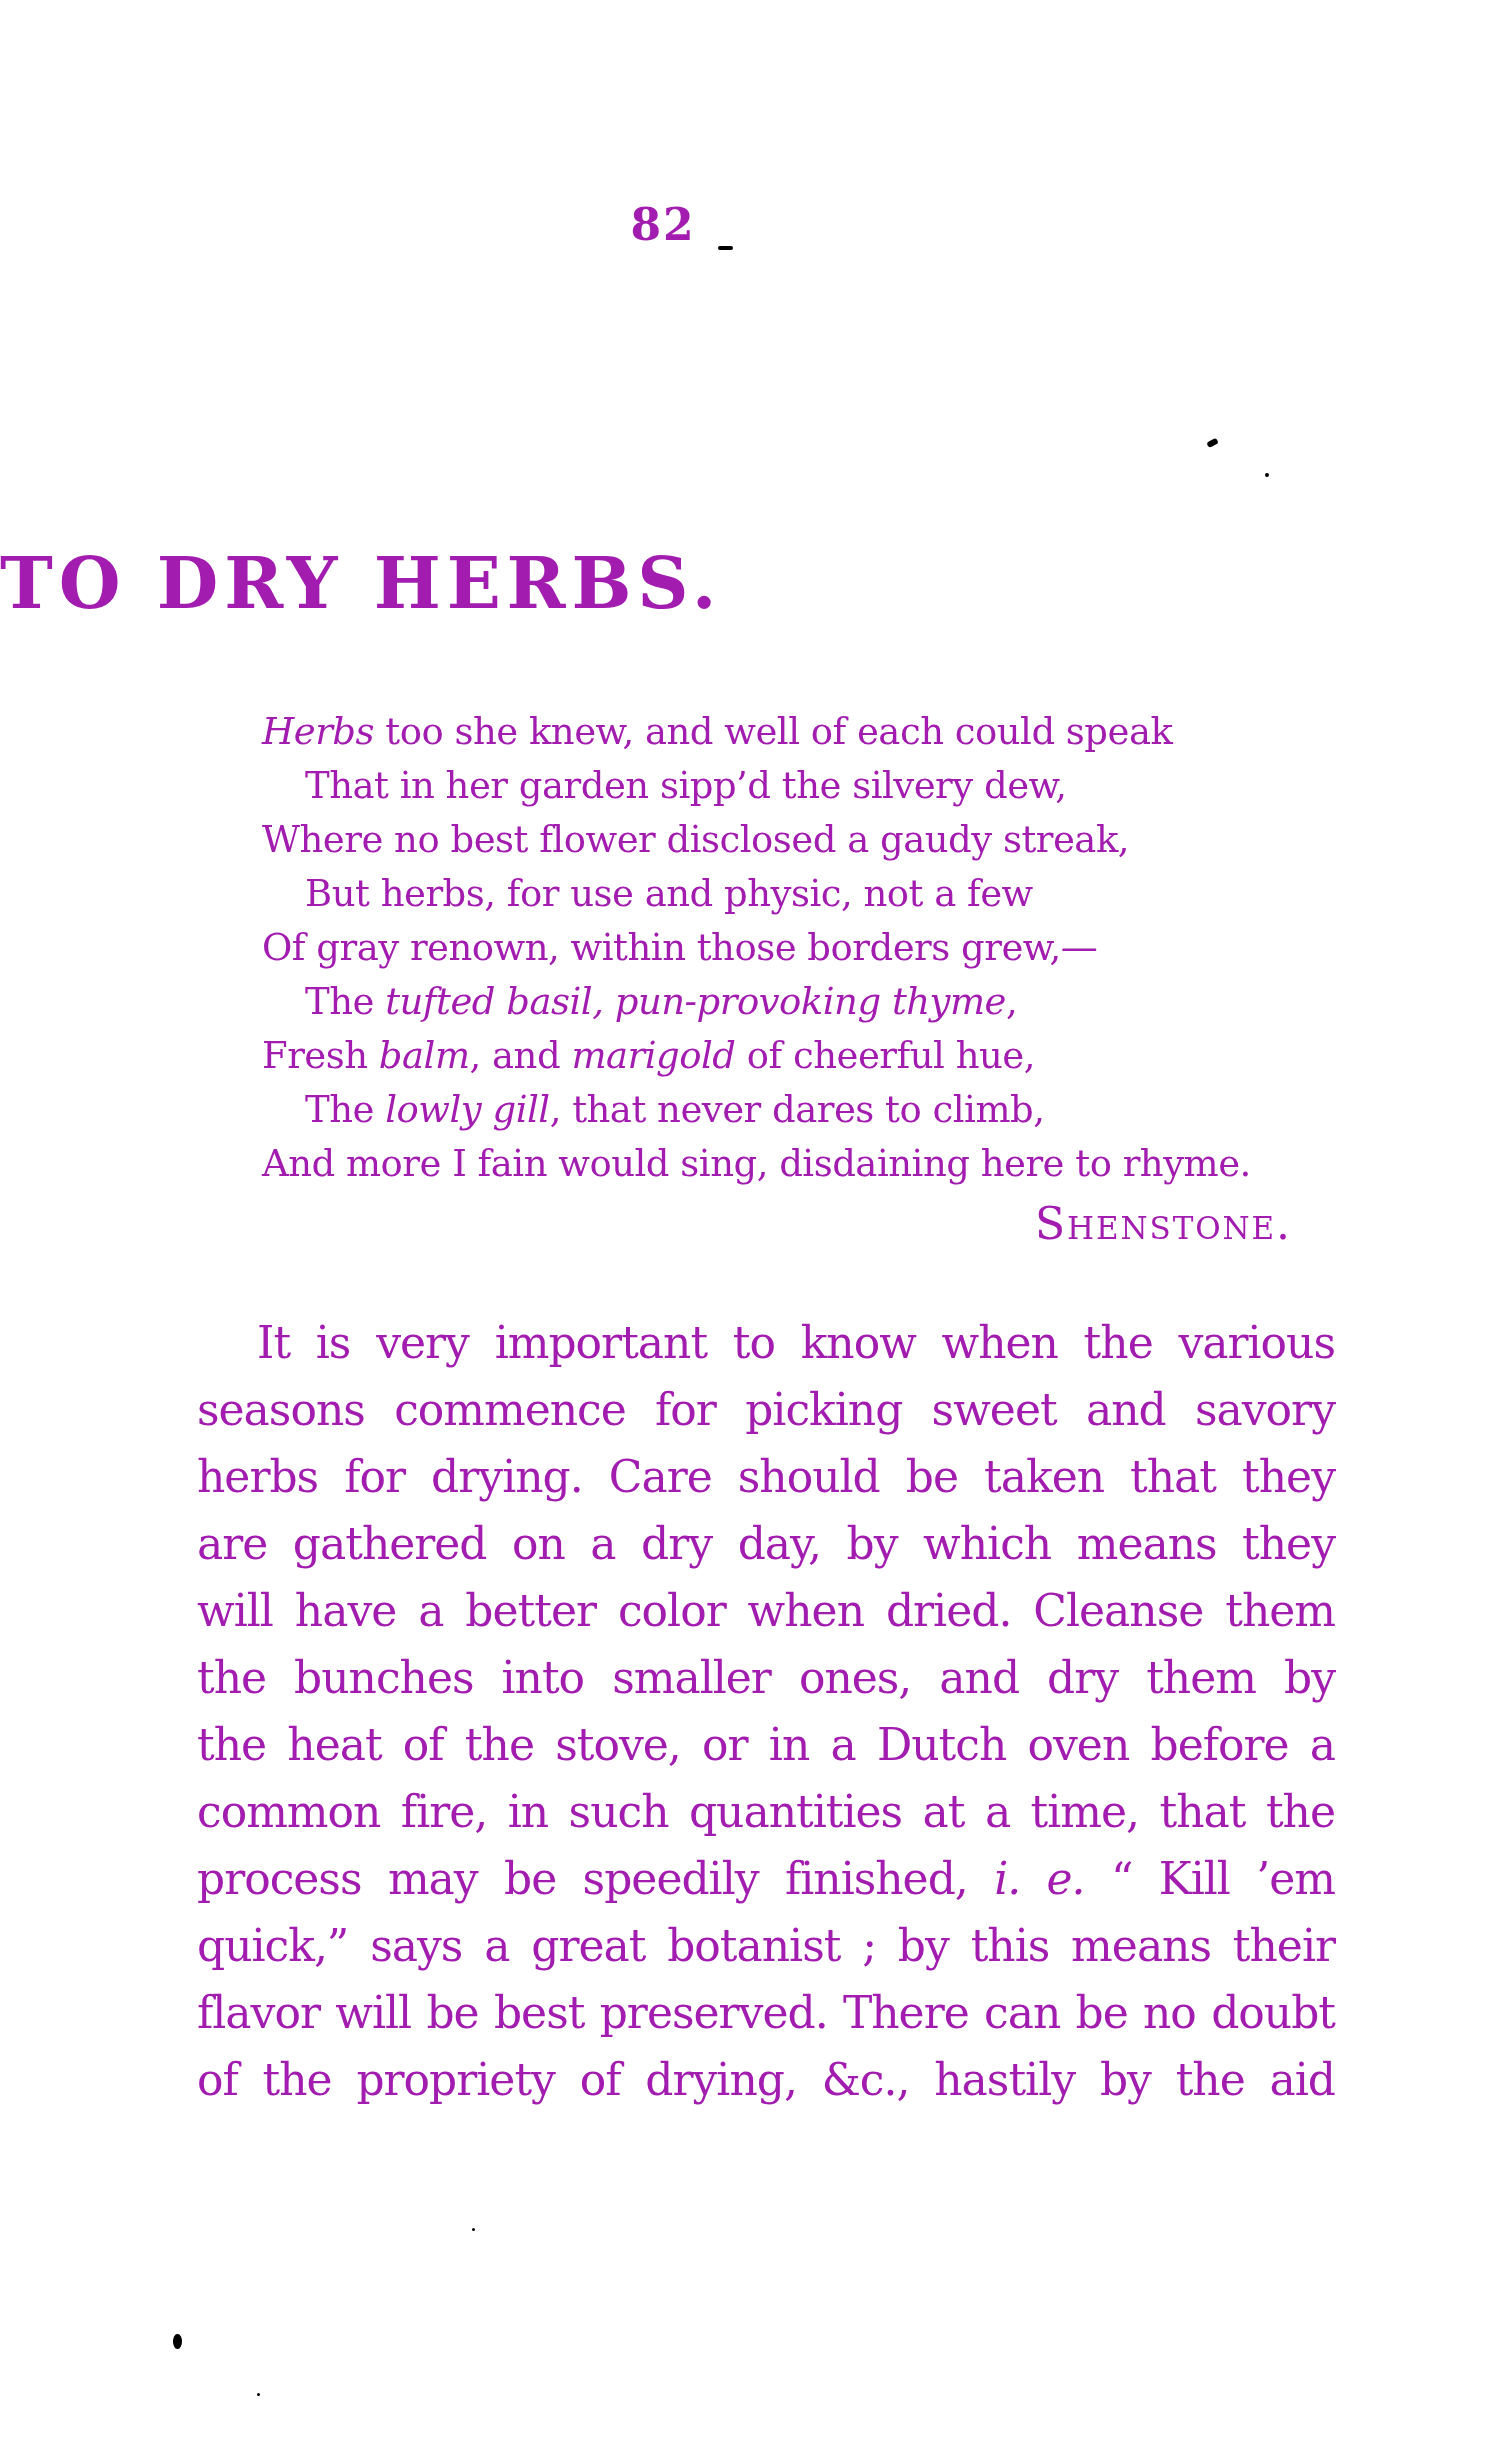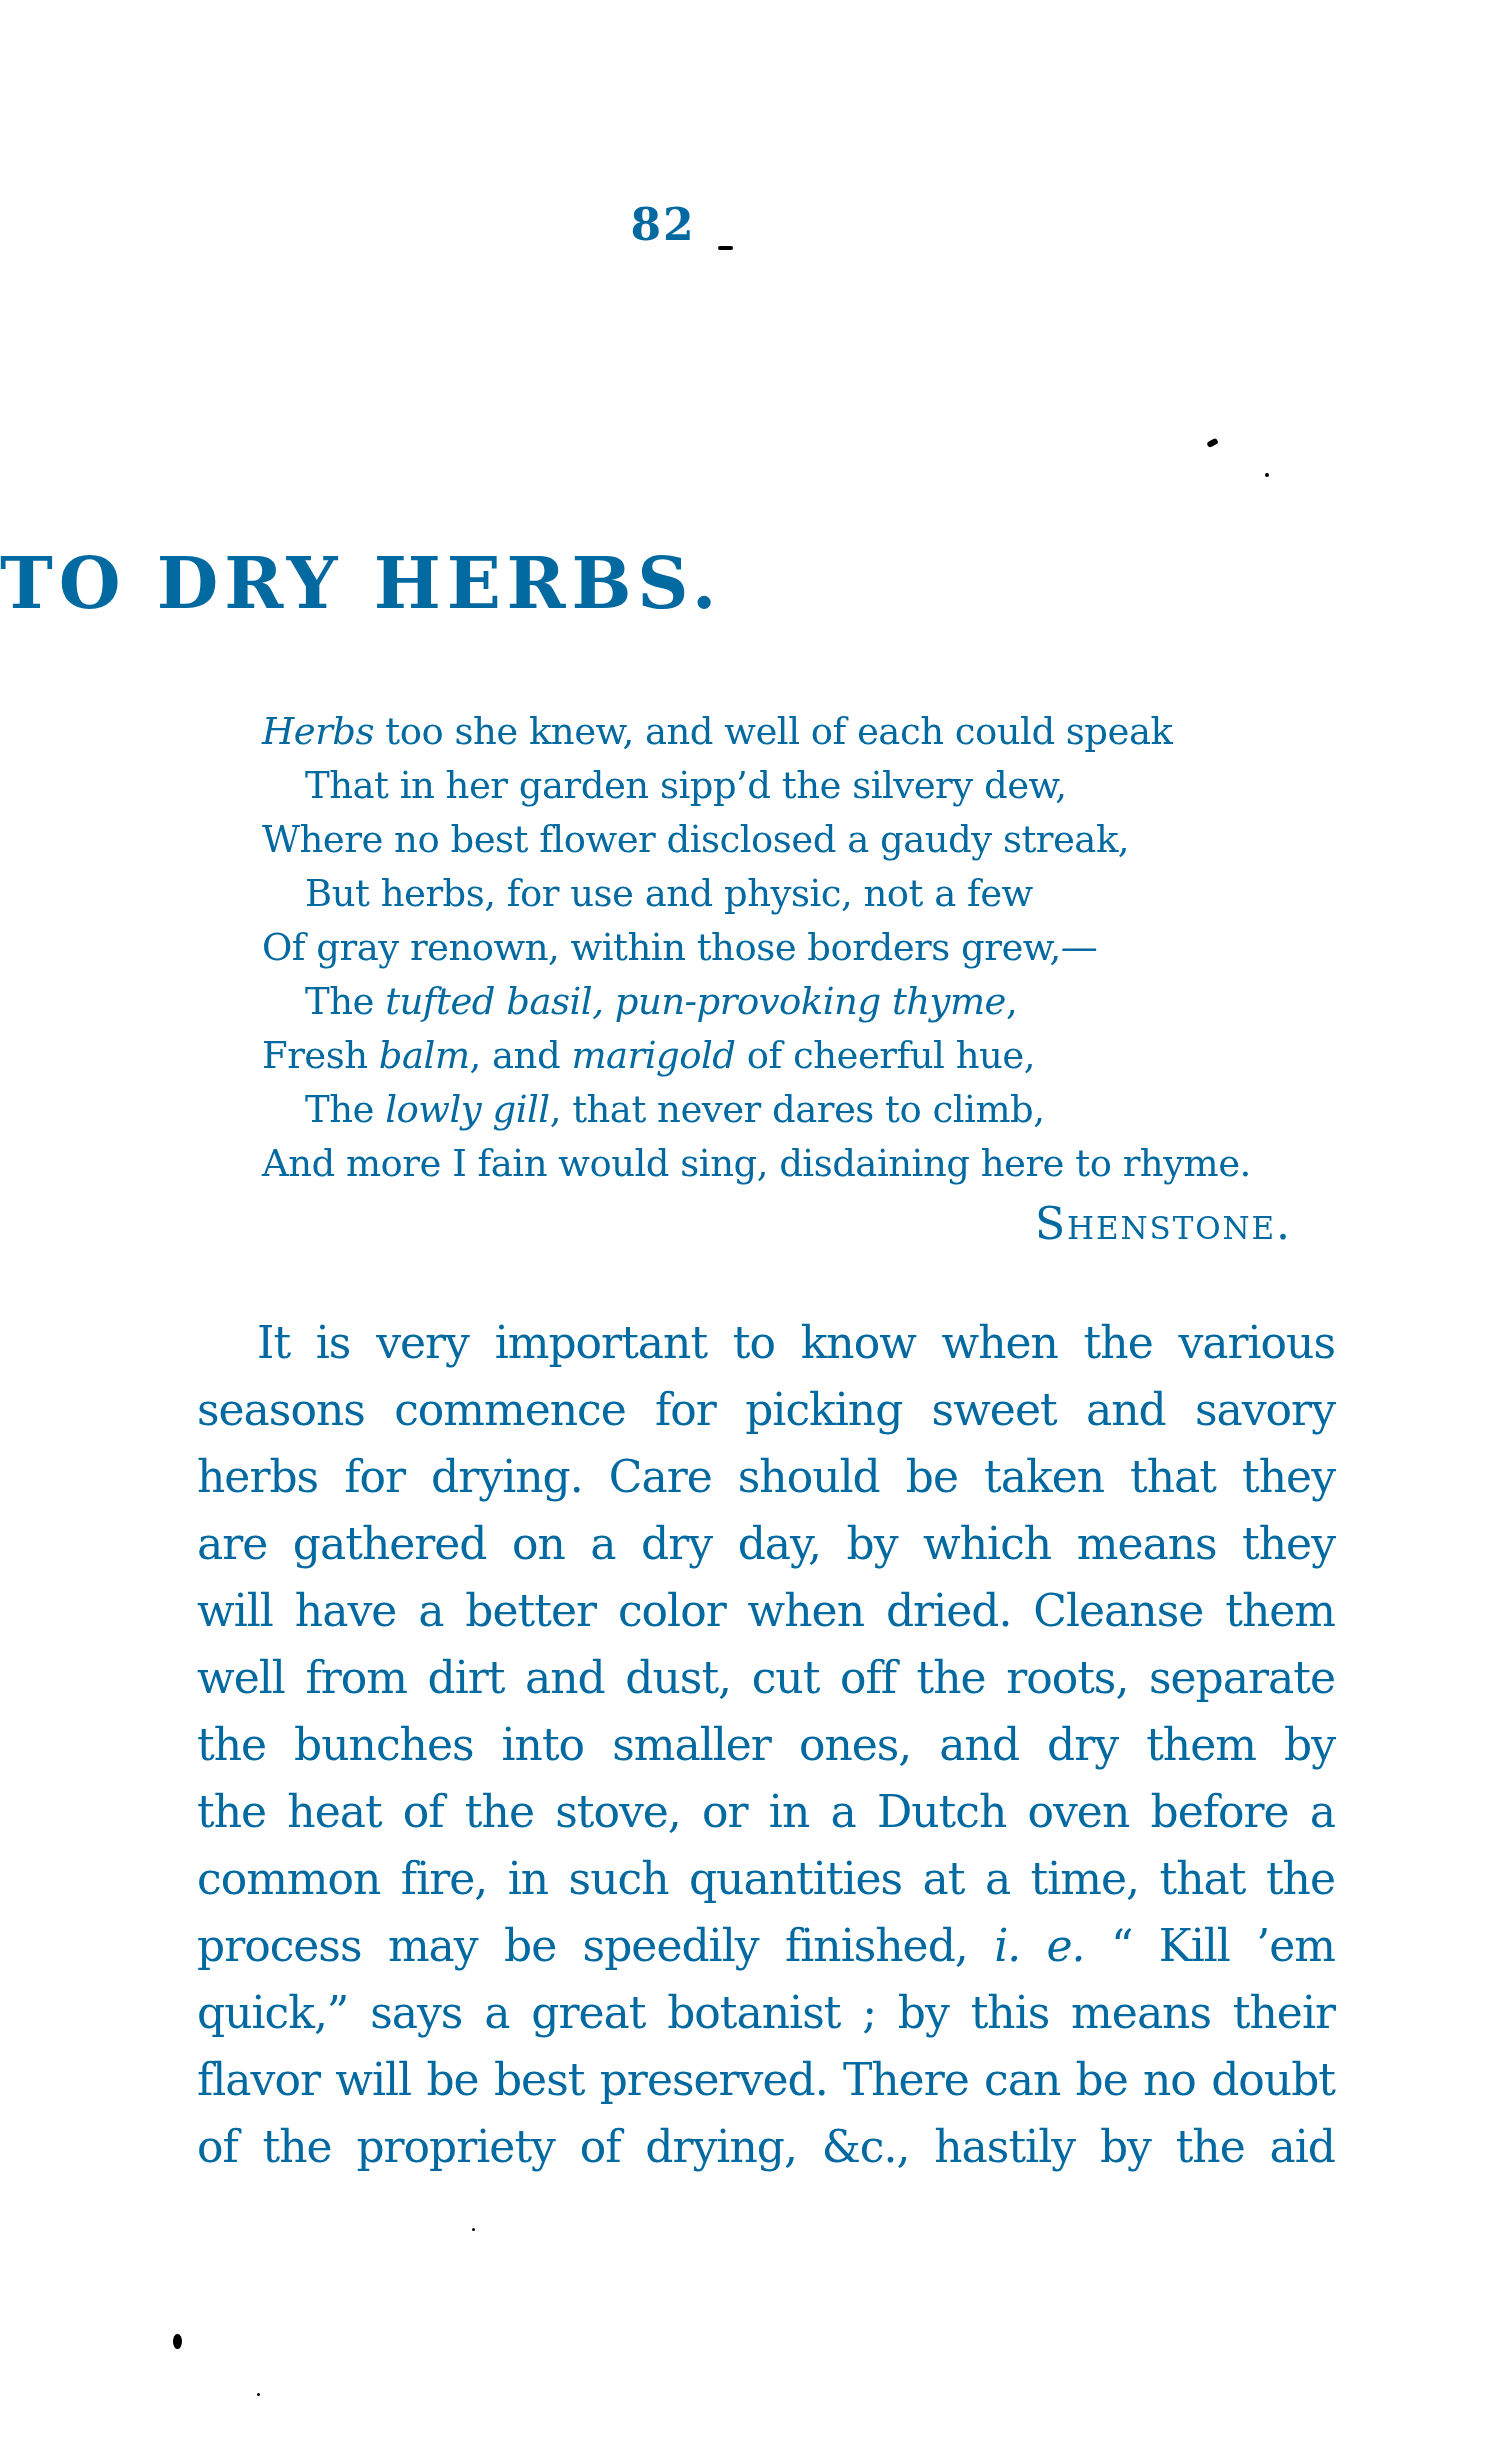--- a/index.html
+++ b/index.html
@@ -1,20 +1,20 @@
 <!DOCTYPE html>
 <html><head>
 <meta charset="utf-8">
 <style>
   html,body{margin:0;padding:0;background:#777;}
   .page{
     position:relative;
     width:1497px;height:2457px;
     background:#ffffff;
-    color:#0369a1;
+    color:#a21caf;
     font-family:"DejaVu Serif","Liberation Serif",serif;
     overflow:hidden;
   }
   .pagenum{
     position:absolute;
     top:199px;left:615px;width:96px;
     text-align:center;
     font-size:44px;font-weight:bold;
     letter-spacing:1.9px;
   }
@@ -92,21 +92,20 @@
     </div>
 
   <div class="attribution">Shenstone.</div>
 
   <div class="bodytext" id="bodytext">
       <div class="bline ind">It is very important to know when the various</div>
       <div class="bline">seasons commence for picking sweet and savory</div>
       <div class="bline">herbs for drying.  Care should be taken that they</div>
       <div class="bline">are gathered on a dry day, by which means they</div>
       <div class="bline">will have a better color when dried.  Cleanse them</div>
-      <div class="bline">well from dirt and dust, cut off the roots, separate</div>
       <div class="bline">the bunches into smaller ones, and dry them by</div>
       <div class="bline">the heat of the stove, or in a Dutch oven before a</div>
       <div class="bline">common fire, in such quantities at a time, that the</div>
       <div class="bline">process may be speedily finished, <i>i. e.</i> “ Kill ’em</div>
       <div class="bline">quick,” says a great botanist ; by this means their</div>
       <div class="bline">flavor will be best preserved.  There can be no doubt</div>
       <div class="bline">of the propriety of drying, &amp;c., hastily by the aid</div>
     </div>
 
   <div class="speck dot-mid"></div>

